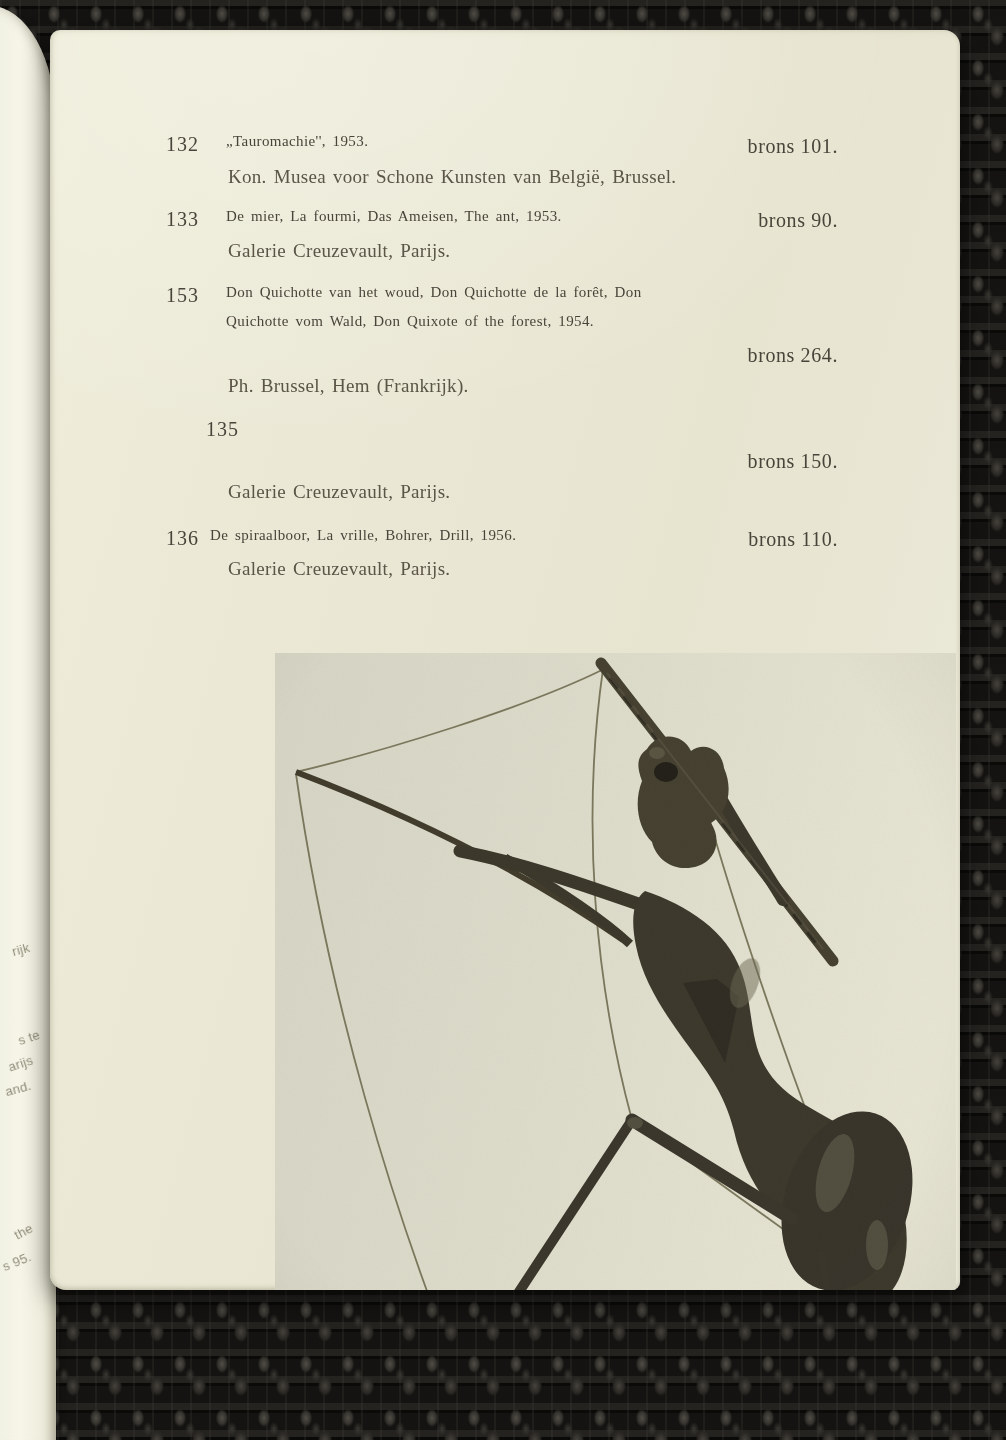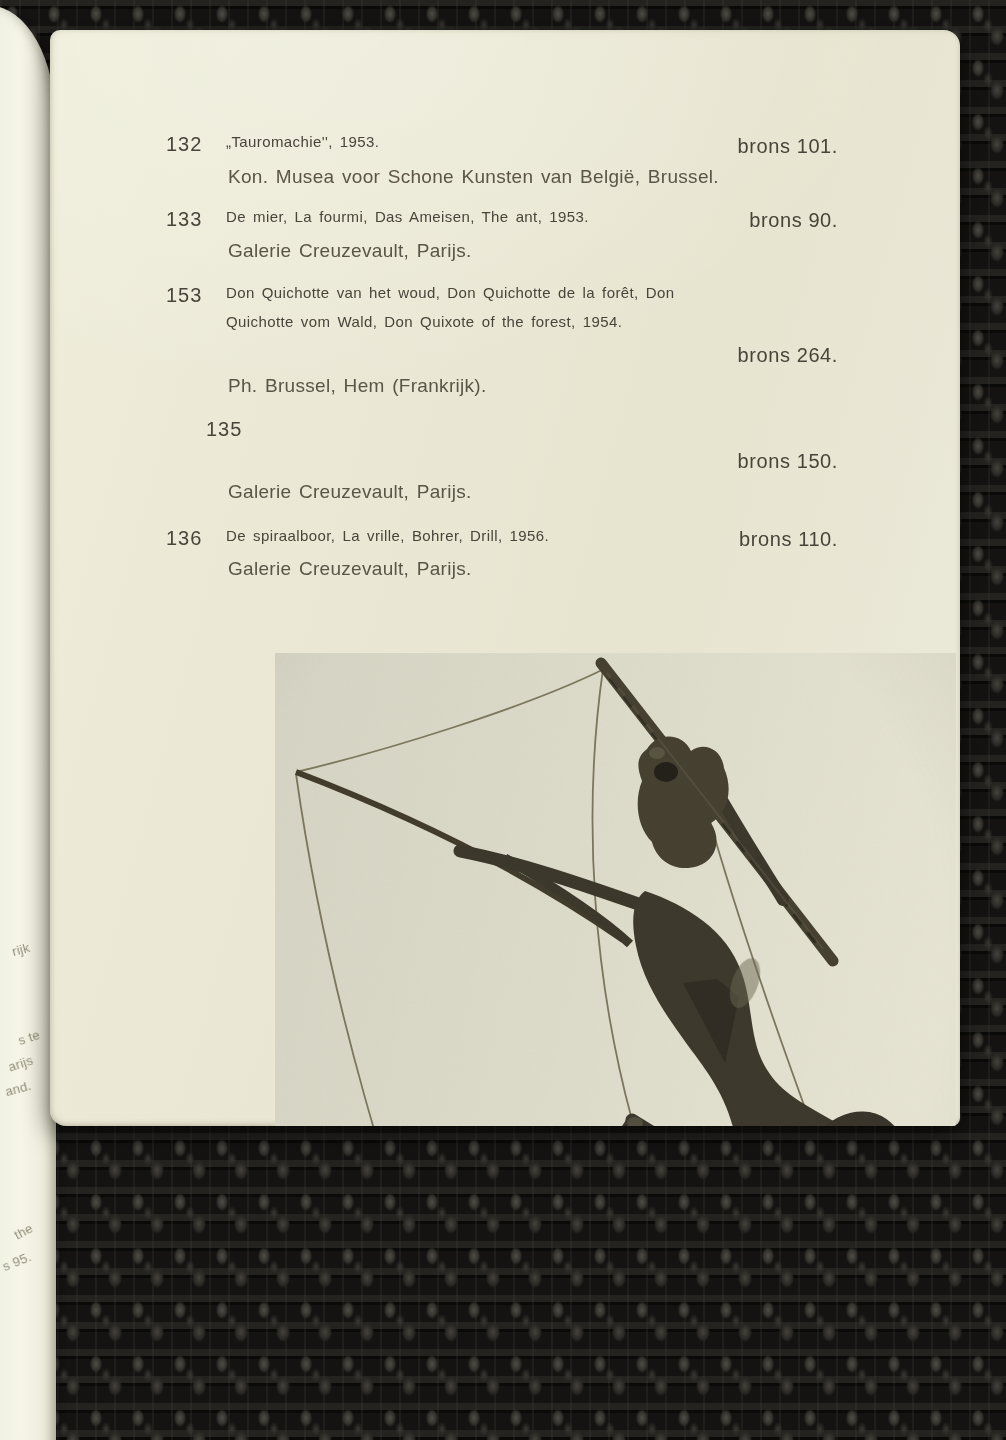--- a/index.html
+++ b/index.html
@@ -26,27 +26,28 @@
     background:linear-gradient(90deg,#eff0e1 0%,#f6f5e8 45%,#eeeddd 80%,#dddcc9 97%);
     border-radius:0 95px 0 0 / 0 170px 0 0;
     box-shadow: inset -9px 0 12px -7px rgba(95,92,72,.5), 3px 0 6px rgba(0,0,0,.25);
   }
   .frag{
     position:absolute;z-index:3;color:#918d79;font-size:13px;letter-spacing:.3px;
     filter:blur(.4px);white-space:nowrap;
   }
   
   .page{
-    position:absolute;left:50px;top:30px;width:910px;height:1096px;z-index:4;
+    position:absolute;left:50px;top:30px;width:910px;height:1260px;z-index:4;
     background:
       radial-gradient(120% 60% at 30% 0%, rgba(255,255,250,.25) 0%, rgba(255,255,250,0) 55%),
       linear-gradient(105deg,#efeedb 0%,#ebe9d6 28%,#e7e5d0 62%,#ebe9d9 100%);
     border-radius:10px 16px 8px 16px;
     box-shadow:0 8px 26px rgba(0,0,0,.6), inset 0 -2px 4px rgba(120,115,90,.25), inset 2px 0 6px rgba(140,135,110,.22);
     overflow:hidden;
+    font-family:Liberation Serif, serif;
   }
   .line{position:absolute;white-space:nowrap;color:#49443a;}
   .num{font-size:20px;letter-spacing:1px;}
   .title{font-size:15px;letter-spacing:.4px;word-spacing:2.5px;}
   .price{font-size:20px;letter-spacing:.6px;text-align:right;width:140px;}
   .prov{font-size:19px;letter-spacing:.3px;word-spacing:2px;color:#5a5547;}
   .photo{
     position:absolute;left:225px;top:623px;width:681px;height:779px;
   }
   .photo svg{display:block;}
@@ -81,21 +82,21 @@
   <div class="line title" style="left:176px;top:254px;">Don Quichotte van het woud, Don Quichotte de la forêt, Don</div>
   <div class="line title" style="left:176px;top:283px;">Quichotte vom Wald, Don Quixote of the forest, 1954.</div>
   <div class="line price" style="left:648px;top:314px;">brons 264.</div>
   <div class="line prov" style="left:178px;top:345px;">Ph. Brussel, Hem (Frankrijk).</div>
 
   <div class="line num" style="left:116px;top:388px;margin-left:40px;">135</div>
   <div class="line price" style="left:648px;top:420px;">brons 150.</div>
   <div class="line prov" style="left:178px;top:451px;">Galerie Creuzevault, Parijs.</div>
 
   <div class="line num" style="left:116px;top:497px;">136</div>
-  <div class="line title" style="left:176px;top:497px;text-align:right;">De spiraalboor, La vrille, Bohrer, Drill, 1956.</div>
+  <div class="line title" style="left:160px;top:497px;text-align:right;">De spiraalboor, La vrille, Bohrer, Drill, 1956.</div>
   <div class="line price" style="left:648px;top:498px;">brons 110.</div>
   <div class="line prov" style="left:178px;top:528px;">Galerie Creuzevault, Parijs.</div>
 
   <div class="photo">
     <svg width="681" height="779" viewBox="0 0 681 779" xmlns="http://www.w3.org/2000/svg">
       <defs>
         <linearGradient id="pbg" x1="0" y1="0" x2="1" y2="0.25">
           <stop offset="0" stop-color="#d6d4c4"></stop>
           <stop offset="0.5" stop-color="#dddbca"></stop>
           <stop offset="1" stop-color="#e6e4d2"></stop>

